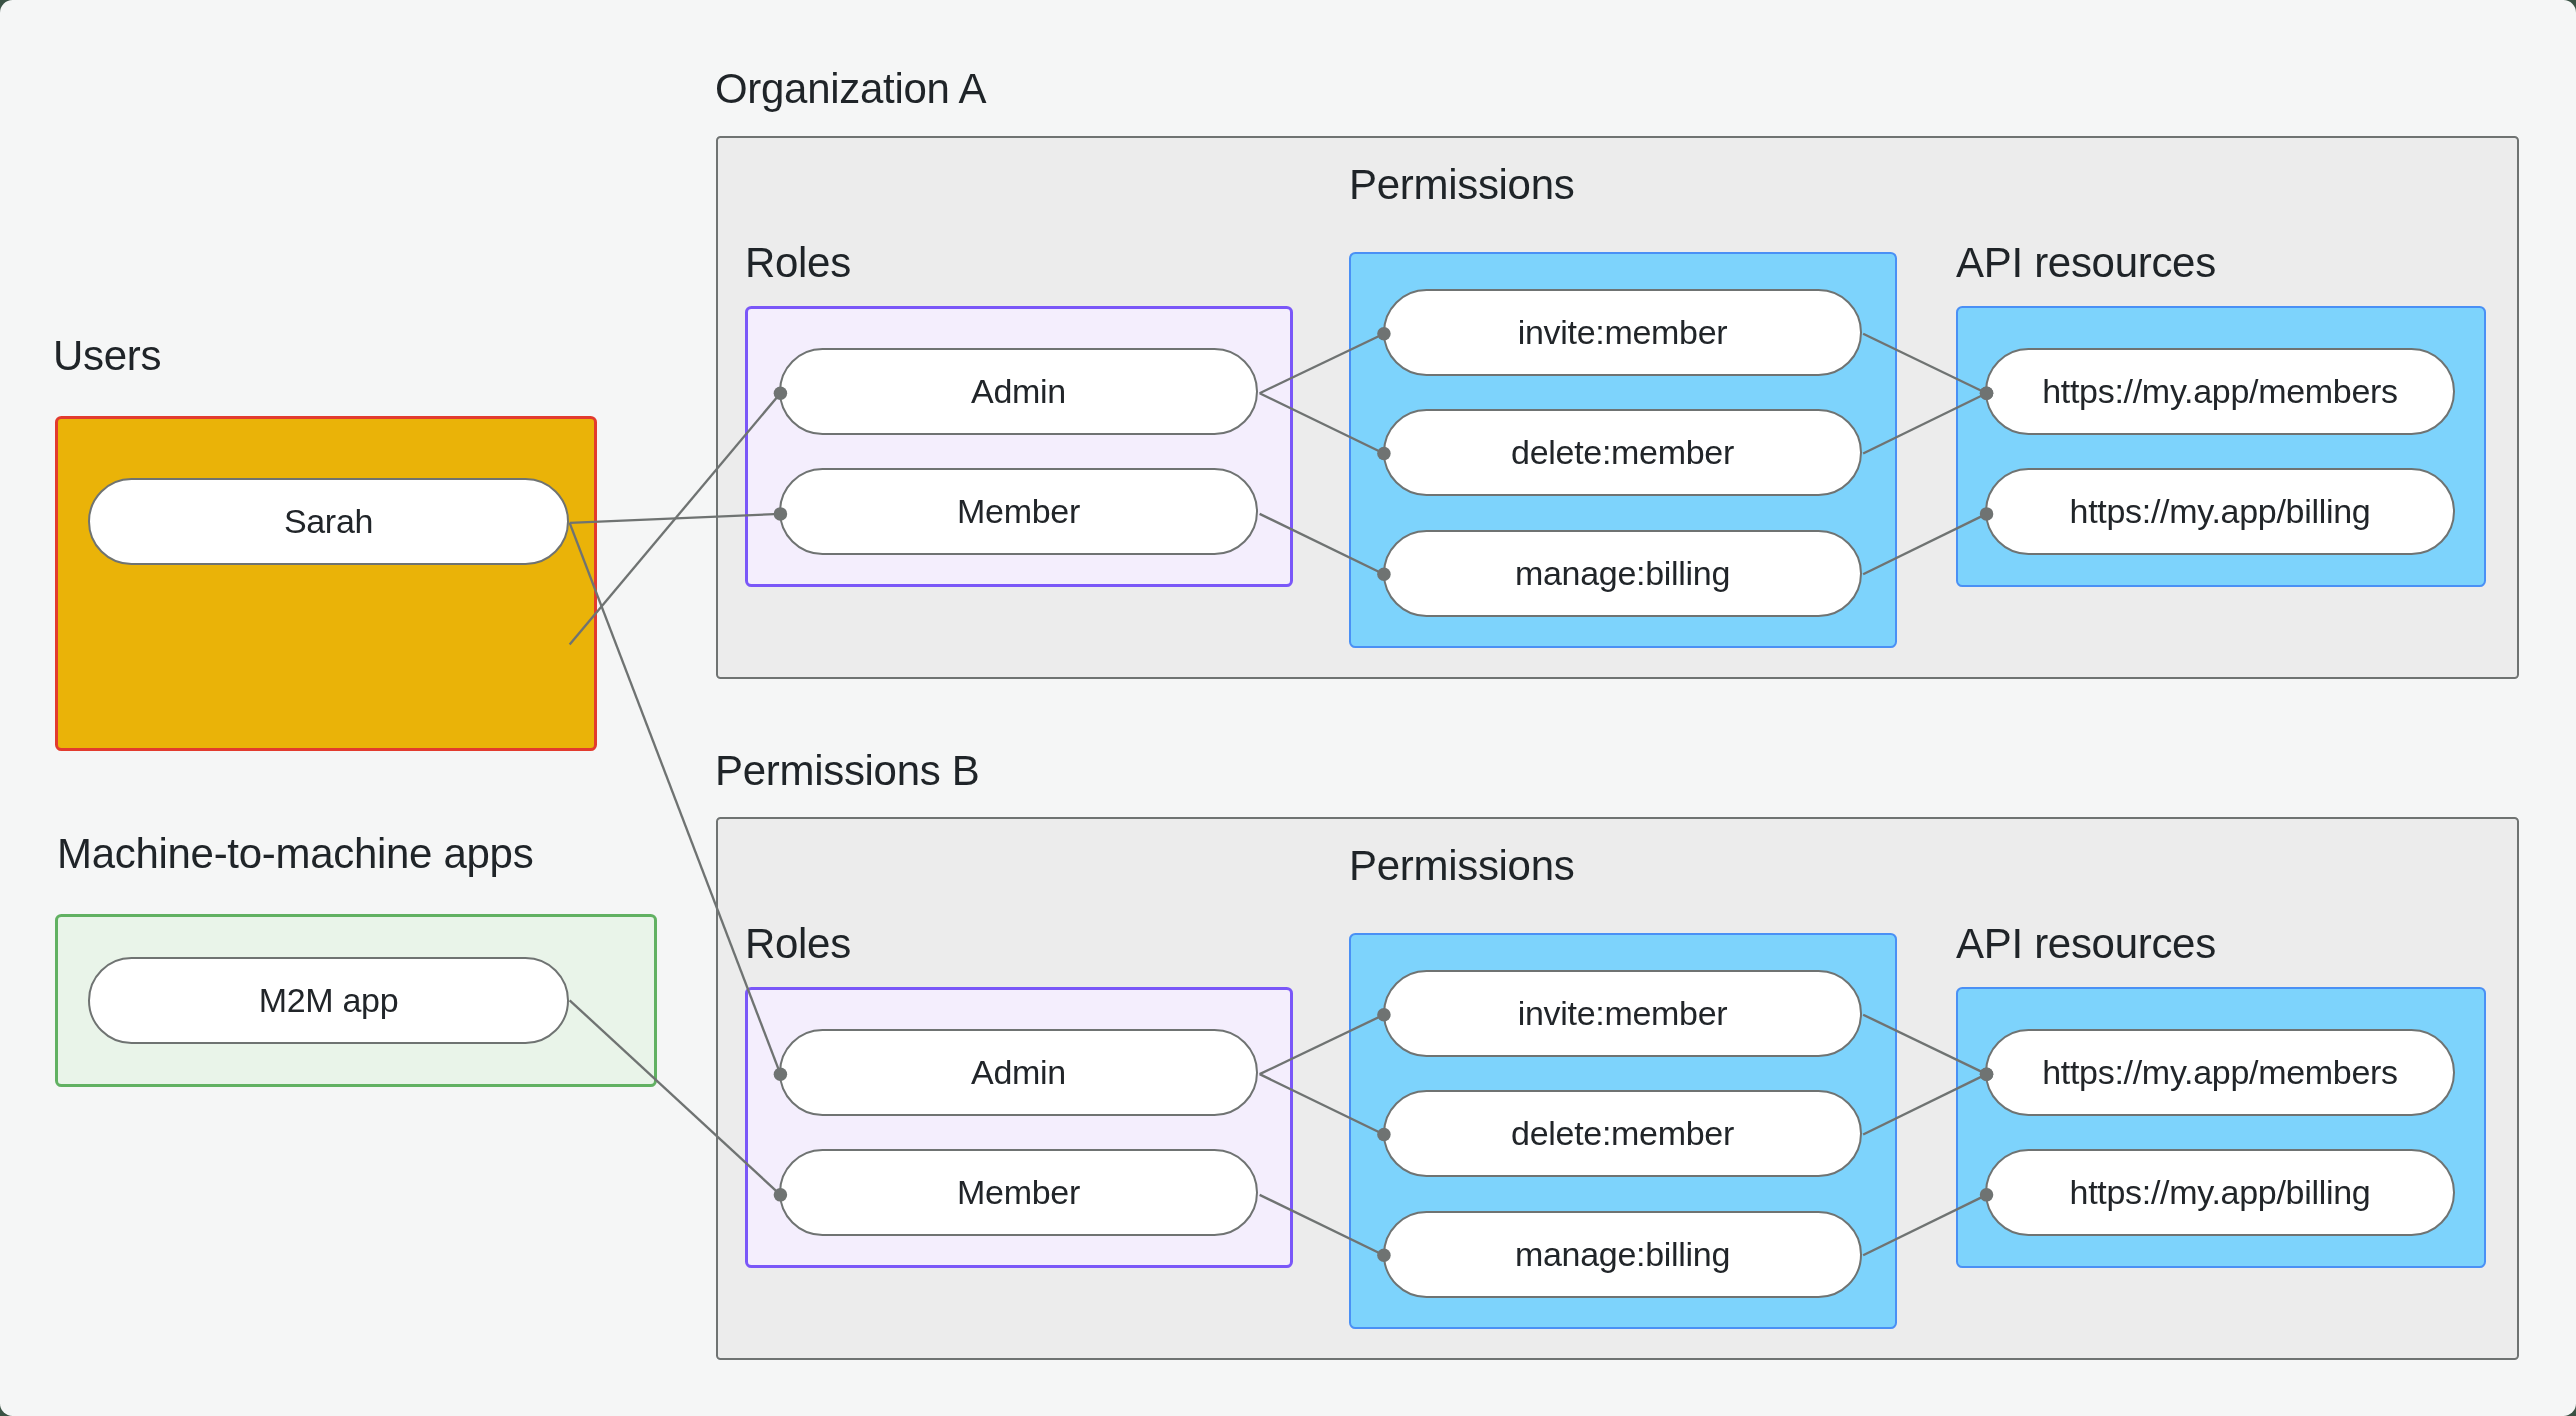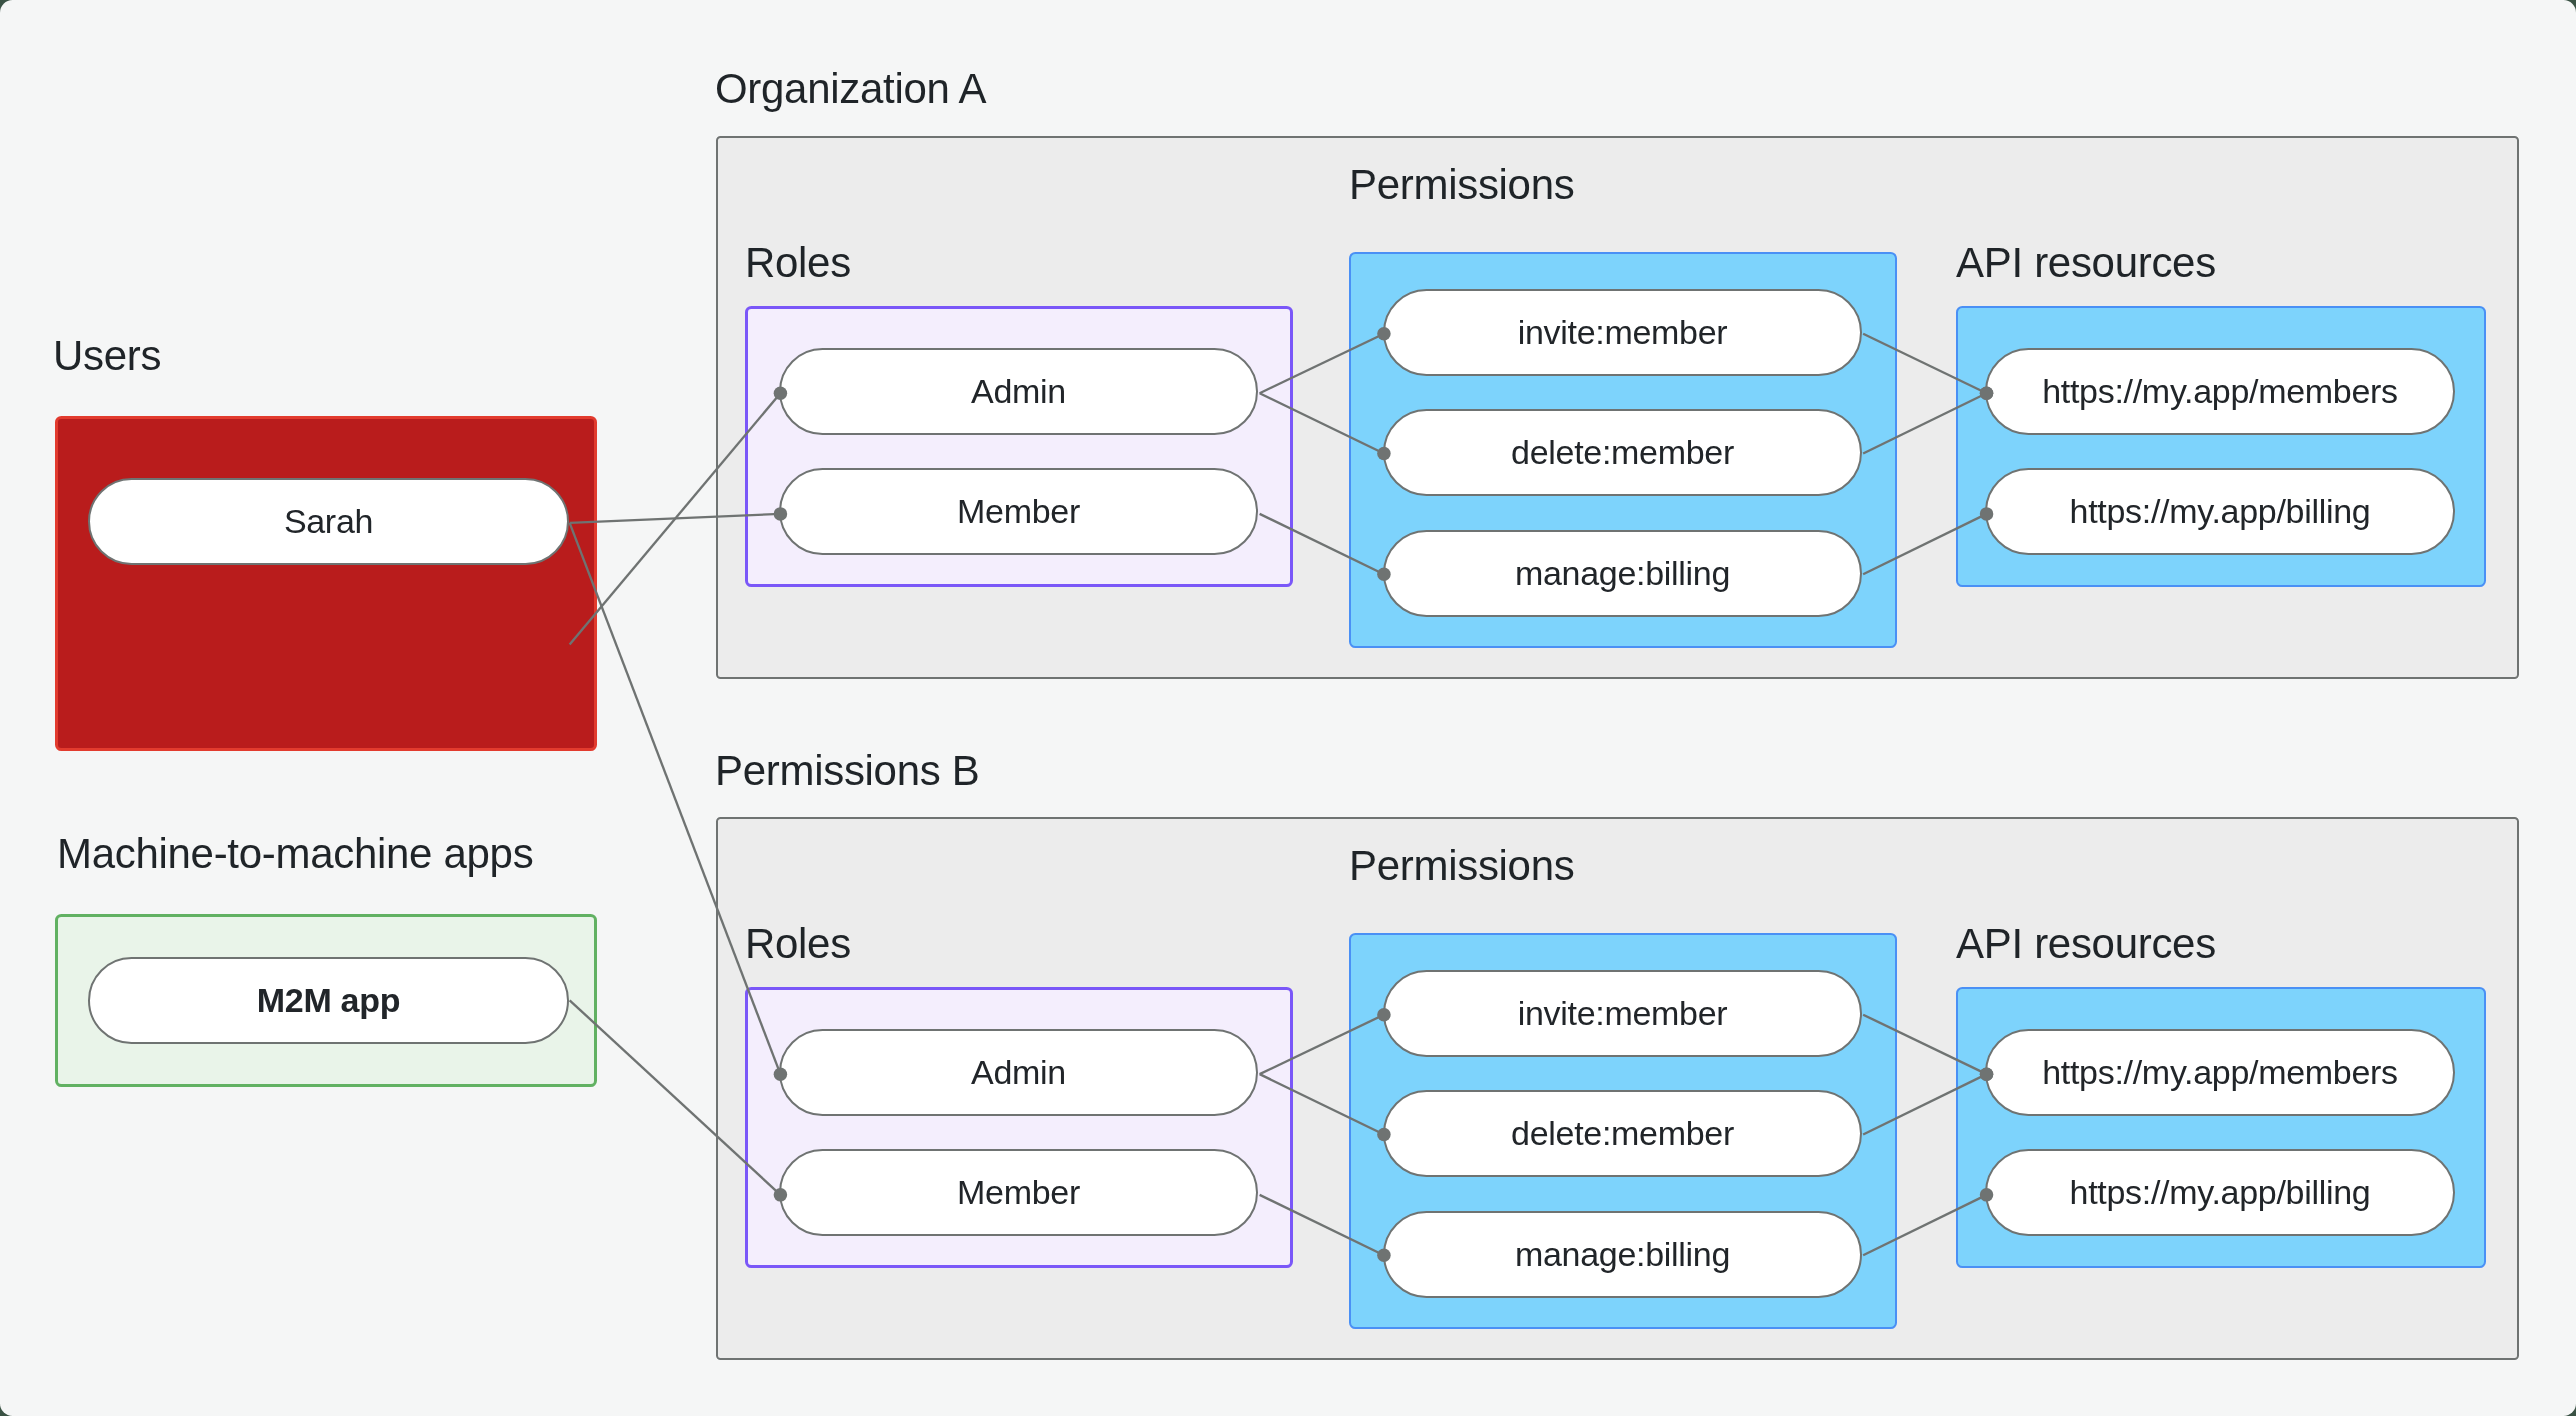--- a/index.html
+++ b/index.html
@@ -29,21 +29,21 @@
   .gbox {
     position: absolute;
     box-sizing: border-box;
   }
   .gbox.org {
     background: #ececec;
     border: 2.7px solid #6f7372;
     border-radius: 4.5px;
   }
   .gbox.red {
-    background: #b91c1c;
+    background: #eab308;
     border: 3.6px solid #e23b2e;
     border-radius: 6.3px;
   }
   .gbox.green {
     background: #e9f4e9;
     border: 3.6px solid #61b162;
     border-radius: 6.3px;
   }
   .gbox.purple {
     background: #f4eefd;
@@ -87,21 +87,21 @@
   <div class="sec-label" style="left:53px; top:335px;">Users</div>
 
   <div class="gbox red" style="left:55px; top:416px; width:542px; height:335px;">
     <div class="pill" style="left:30px; top:59px; width:481px;">
       <span>Sarah</span>
     </div>
   </div>
 
   <div class="sec-label" style="left:57px; top:833px;">Machine-to-machine apps</div>
 
-  <div class="gbox green" style="left:55px; top:914px; width:542px; height:173px;font-weight:bold;">
+  <div class="gbox green" style="left:55px; top:914px; width:602px; height:173px;">
     <div class="pill" style="left:30px; top:40px; width:481px;">
       <span>M2M app</span>
     </div>
   </div>
 
   <div class="sec-label" style="left:715px; top:68px;">Organization A</div>
 
   <div class="gbox org" style="left:716px; top:136px; width:1803px; height:543px;">
 
     <div class="sec-label" style="left:27px; top:104px;">Roles</div>

